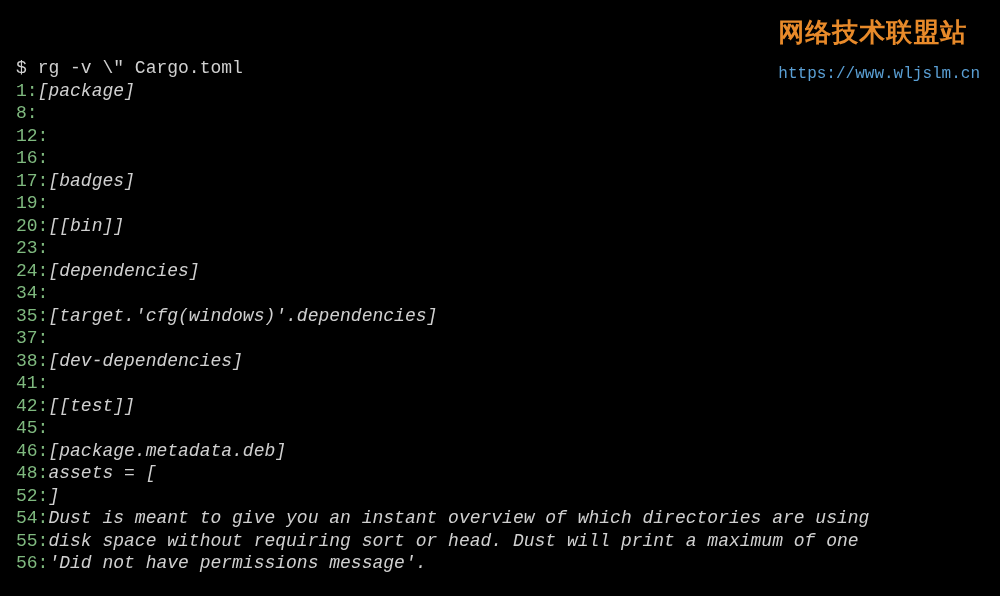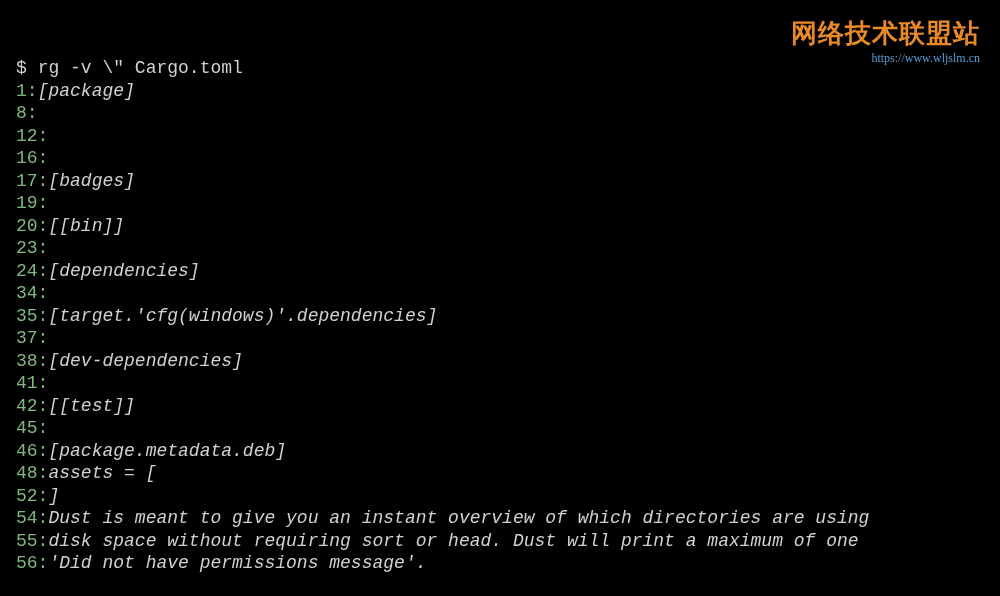--- a/index.html
+++ b/index.html
@@ -16,33 +16,33 @@
       padding: 12px 16px;
       width: 1000px;
       height: 596px;
       overflow: hidden;
       position: relative;
     }
     .watermark {
       position: absolute;
       top: 18px;
       right: 20px;
-      text-align: right;
-      font-family: Liberation Serif, serif;
+      text-align: left;
+      font-family: Liberation Mono, monospace;
     }
     .watermark-title {
       color: #e88a2a;
       font-size: 26px;
       font-weight: bold;
       letter-spacing: 1px;
     }
     .watermark-url {
       color: #5a9fd4;
-      font-size: 12px;
-      margin-top: 0;
+      font-size: 16px;
+      margin-top: 13px;
     }
     .terminal {
       white-space: pre;
     }
     .prompt {
       color: #d0d0d0;
     }
     .command {
       color: #d0d0d0;
     }

